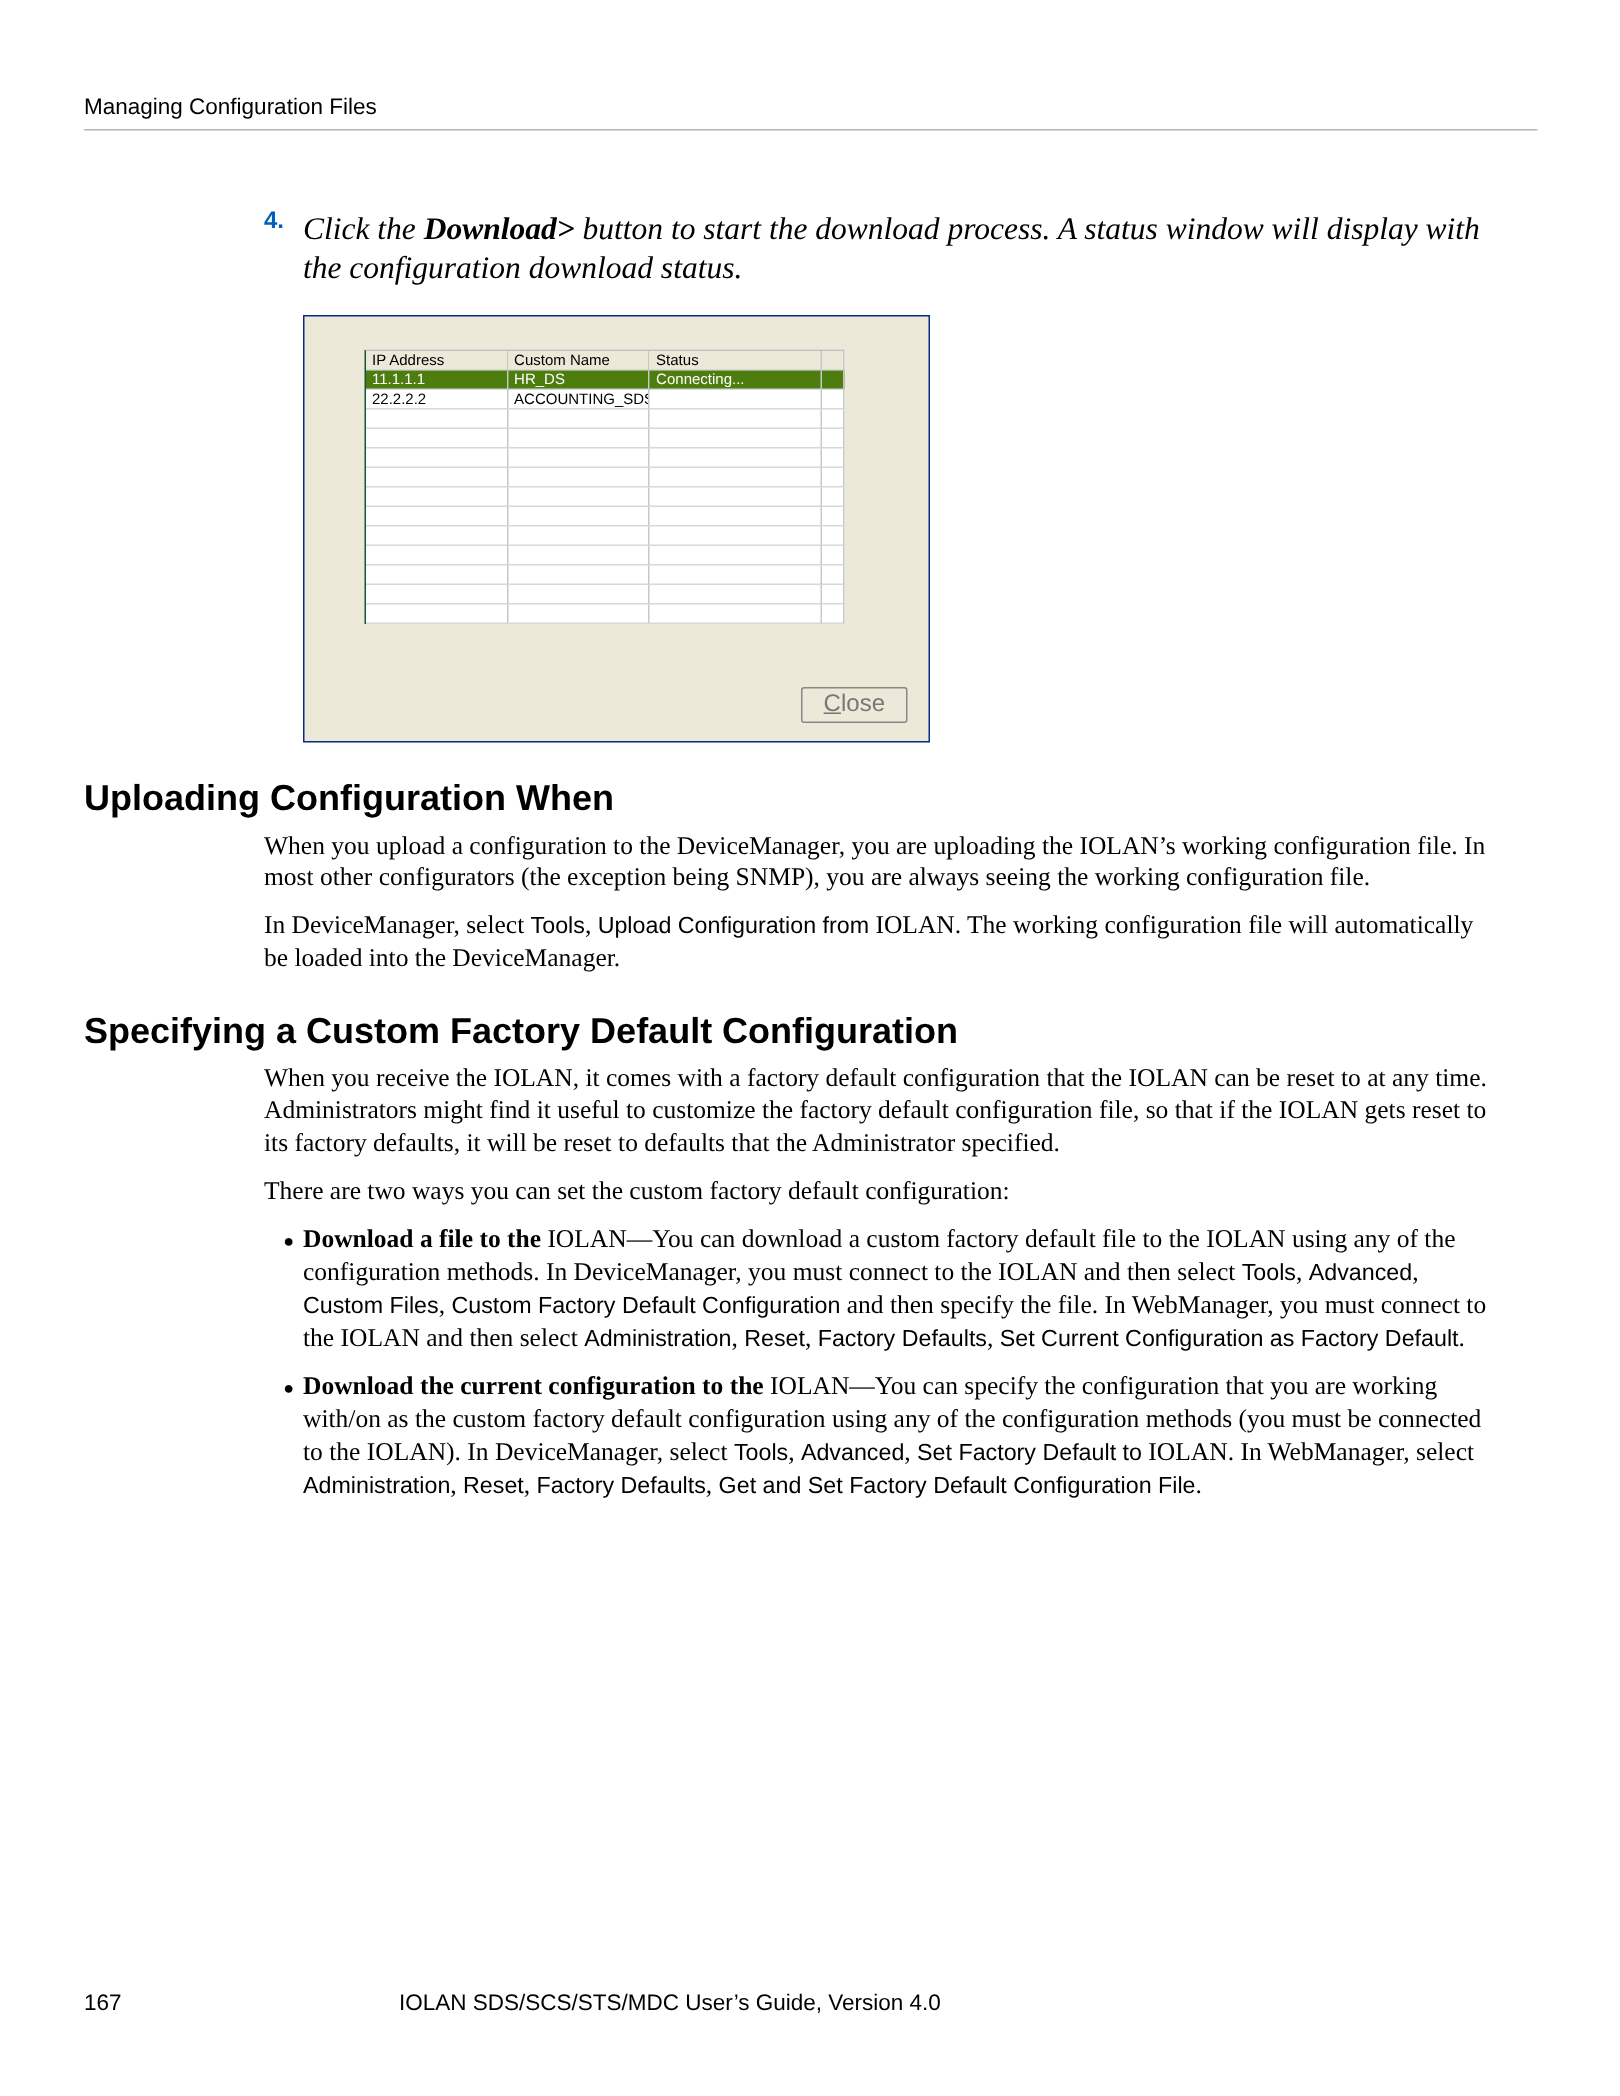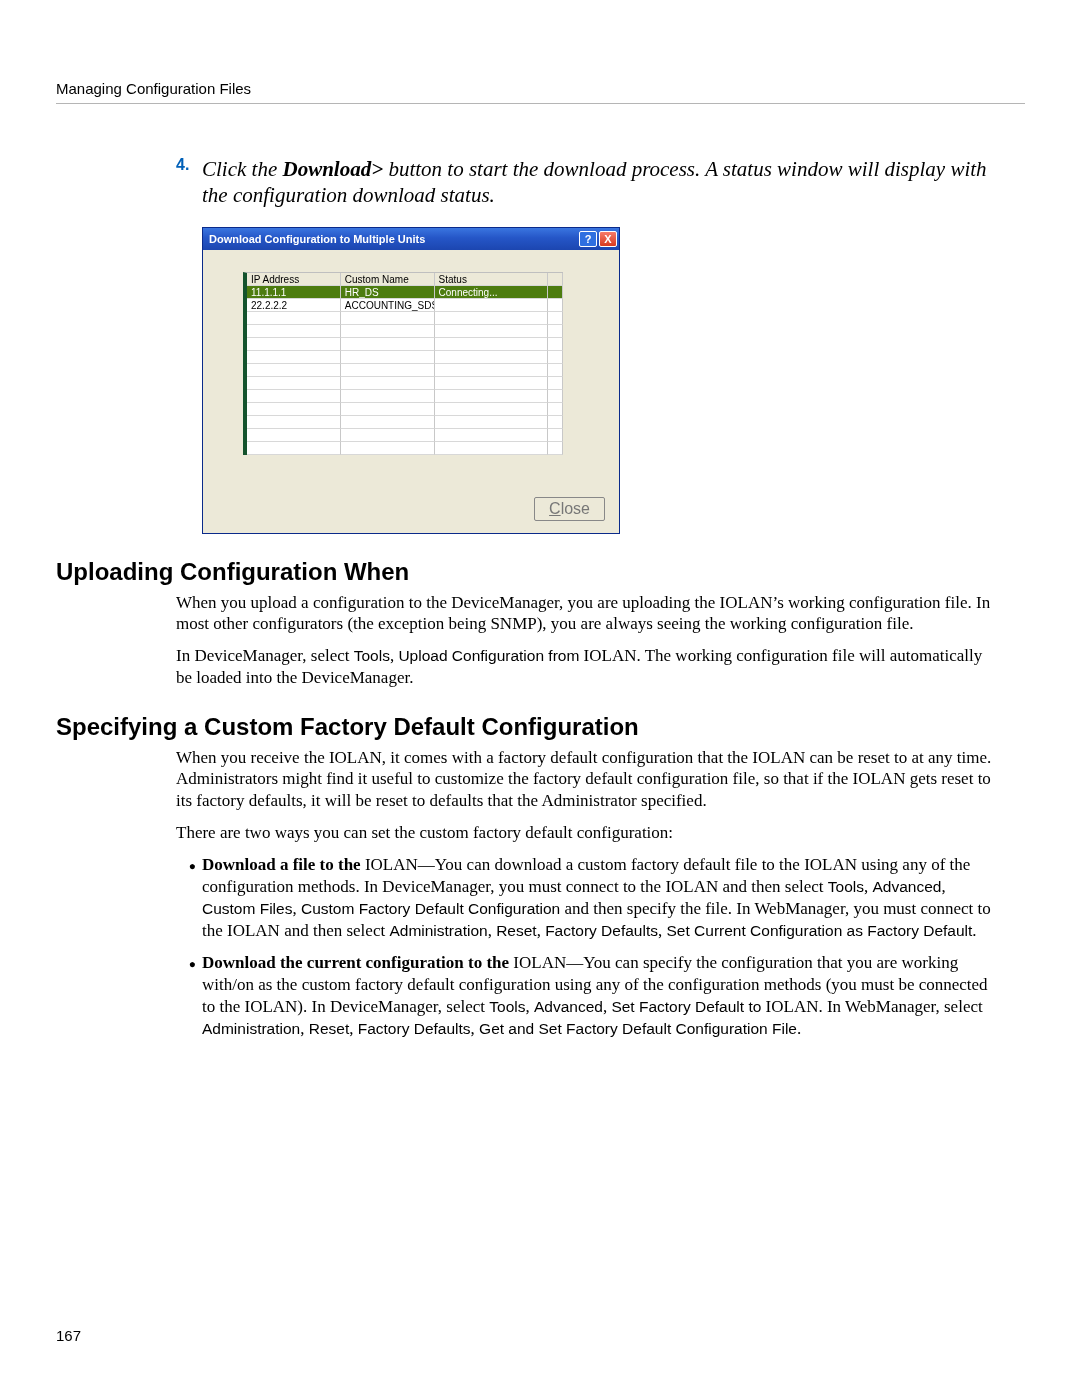--- a/index.html
+++ b/index.html
@@ -6,21 +6,21 @@
   html, body { margin: 0; padding: 0; }
   body {
     width: 1080px;
     height: 1397px;
     background: #fff;
     font-family: "Times New Roman", Times, serif;
     color: #000;
     position: relative;
   }
   .page {
-    padding: 80px 55px 0 56px;
+    padding: 63px 55px 0 56px;
   }
   .running-head {
     font-family: Arial, Helvetica, sans-serif;
     font-size: 15px;
     color: #000;
   }
   .hr {
     border: none;
     border-top: 1px solid #b5b5b5;
     margin: 6px 0 0 0;
@@ -76,21 +76,21 @@
     background: linear-gradient(to bottom, #f77b6a, #d83a1f);
     color: #fff;
   }
   .dlg-body {
     padding: 22px 14px 10px 40px;
   }
   .grid {
     width: 320px;
     font-size: 10px;
     color: #000;
-    border-left: 4px solid #14532d;
+    border-left: 1px solid #14532d;
     border-top: 1px solid #bfbfbf;
     background: #fff;
   }
   .grid-row { display: flex; height: 13px; }
   .grid-head .cell {
     background: #ece9d8;
     font-weight: normal;
   }
   .cell {
     border-right: 1px solid #c8c8c8;
@@ -167,26 +167,20 @@
   <div class="step-block">
     <div class="step-row">
       <div class="step-num">4.</div>
       <div class="step-text">
         <span>Click the </span><span class="b">Download&gt;</span><span> button to start the download process. A status window will display with the configuration download status.</span>
       </div>
     </div>
   </div>
 
   <div class="dialog">
-    <div class="titlebar">
-      <span>Download Configuration to Multiple Units</span>
-      <span class="spacer"></span>
-      <span class="tb-btn tb-help">?</span>
-      <span class="tb-btn tb-close">X</span>
-    </div>
     <div class="dlg-body">
       <div class="grid">
         <div class="grid-row grid-head">
           <div class="cell col-ip">IP Address</div>
           <div class="cell col-name">Custom Name</div>
           <div class="cell col-stat">Status</div>
           <div class="cell col-end"></div>
         </div>
         <div class="grid-row sel">
           <div class="cell col-ip">11.1.1.1</div>
@@ -294,13 +288,14 @@
       </li>
       <li>
         <span class="b">Download the current configuration to the </span><span>IOLAN—You can specify the configuration that you are working with/on as the custom factory default configuration using any of the configuration methods (you must be connected to the IOLAN). In DeviceManager, select </span><span class="sans-b">Tools</span><span>, </span><span class="sans-b">Advanced</span><span>, </span><span class="sans-b">Set Factory Default to</span><span> IOLAN. In WebManager, select </span><span class="sans-b">Administration</span><span>, </span><span class="sans-b">Reset</span><span>, </span><span class="sans-b">Factory Defaults</span><span>, </span><span class="sans-b">Get and Set Factory Default Configuration File</span><span>.</span>
       </li>
     </ul>
   </div>
 </div>
 
 <div class="footer">
   <div class="pg">167</div>
+  <div class="ft">IOLAN SDS/SCS/STS/MDC User’s Guide, Version 4.0</div>
 </div>
 
 </body></html>

